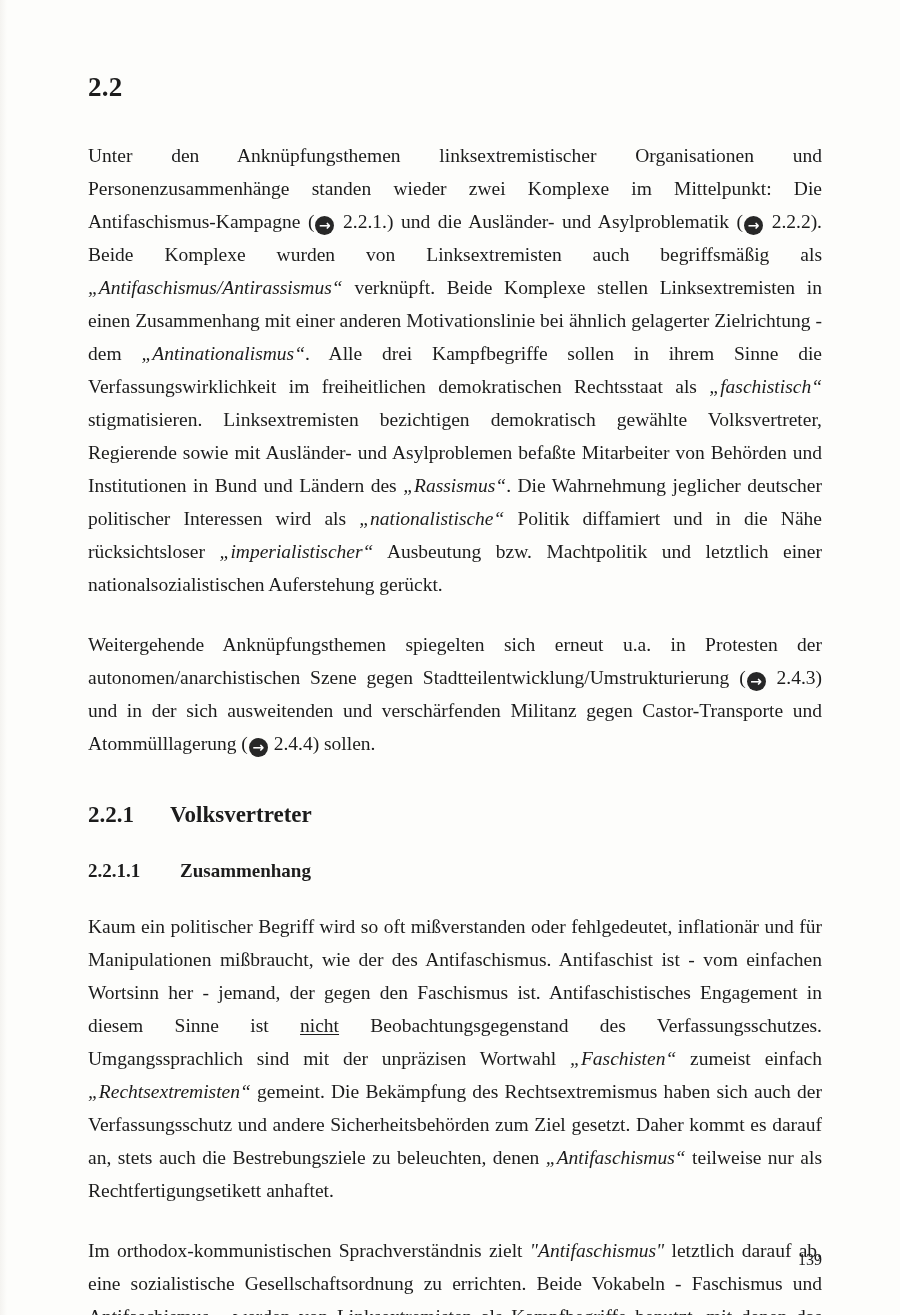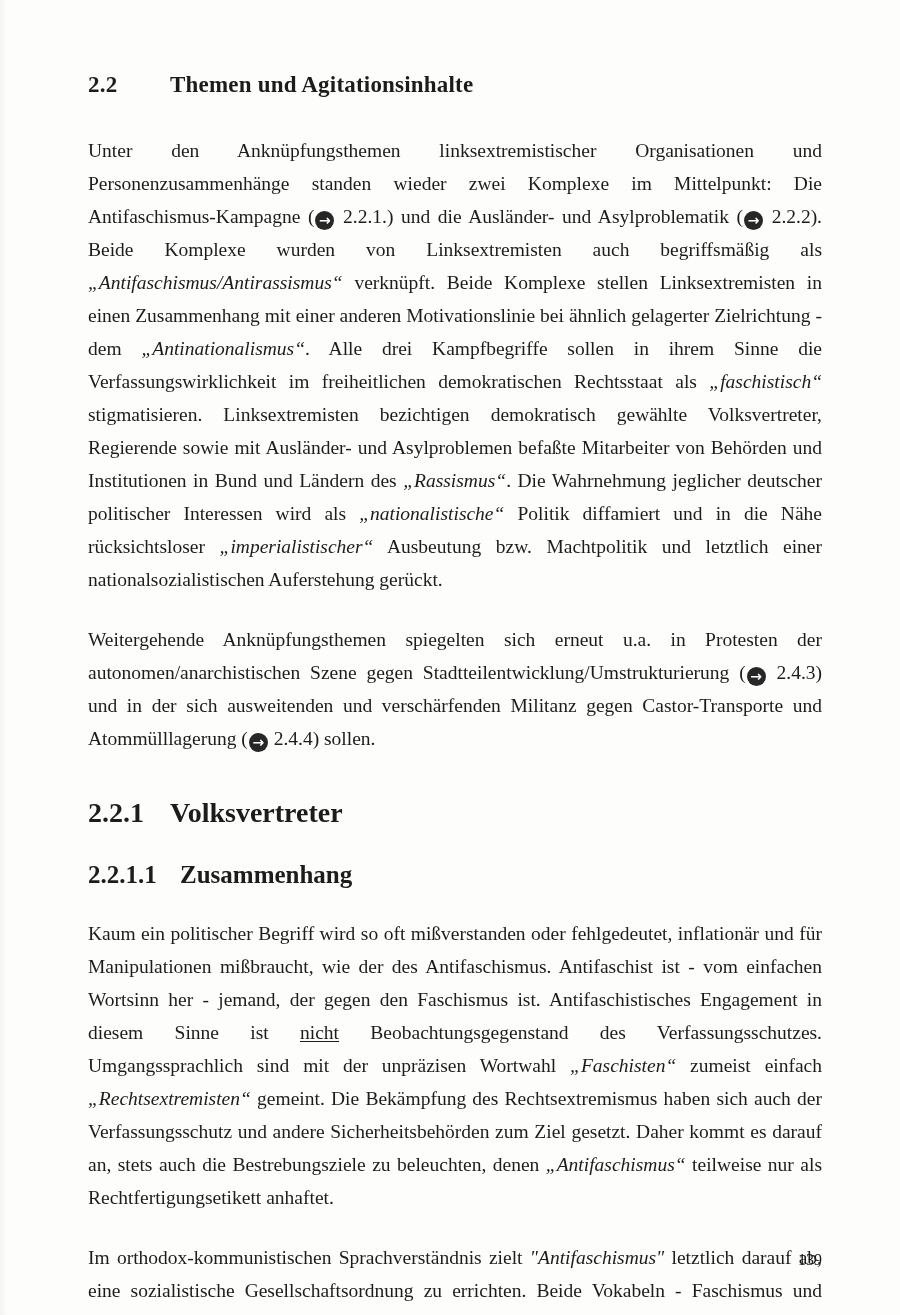--- a/index.html
+++ b/index.html
@@ -12,23 +12,23 @@
   }
   .page{
     box-sizing:border-box;
     position:relative;
     width:900px;height:1315px;
     padding:56px 78px 40px 88px;
     background:linear-gradient(90deg,#f4f3f0 0px,#fdfdfb 7px);
     overflow:hidden;
   }
   h1,h2,h3{font-weight:bold;display:flex;align-items:baseline;}
-  h1{font-size:23px;margin:16px 0 36px 0;letter-spacing:0.2px;}
-  h2{font-size:28px;margin:42px 0 0 0;}
-  h3{font-size:25px;margin:32px 0 28px 0;}
+  h1{font-size:27px;margin:16px 0 36px 0;letter-spacing:0.2px;justify-content:space-between;}
+  h2{font-size:23px;margin:42px 0 0 0;}
+  h3{font-size:19px;margin:32px 0 28px 0;}
   .h1num,.h2num{flex:0 0 82px;}
   .h3num{flex:0 0 92px;}
   p.body{
     font-size:19.5px;
     line-height:33px;
     text-align:justify;
     margin:16px 0 27px 0;
   }
   .it{font-style:italic;}
   .ul{text-decoration:underline;text-underline-offset:2px;}
@@ -53,21 +53,20 @@
     font-size:16px;
   }
 </style>
 </head>
 <body>
 
 <div class="page">
 
   <h1>
     <span class="h1num">2.2</span>
-    <span>Themen und Agitationsinhalte</span>
   </h1>
 
   <p class="body"><span>Unter den Anknüpfungsthemen linksextremistischer Organisationen und Personenzusammenhänge standen wieder zwei Komplexe im Mittelpunkt: Die Antifaschismus-Kampagne (</span><span class="refsym">→</span><span> 2.2.1.) und die Ausländer- und Asylproblematik (</span><span class="refsym">→</span><span> 2.2.2). Beide Komplexe wurden von Linksextremisten auch begriffsmäßig als </span><span class="it">„Antifaschismus/Antirassismus“</span><span> verknüpft. Beide Komplexe stellen Linksextremisten in einen Zusammenhang mit einer anderen Motivationslinie bei ähnlich gelagerter Zielrichtung - dem </span><span class="it">„Antinationalismus“</span><span>. Alle drei Kampfbegriffe sollen in ihrem Sinne die Verfassungswirklichkeit im freiheitlichen demokratischen Rechtsstaat als </span><span class="it">„faschistisch“</span><span> stigmatisieren. Linksextremisten bezichtigen demokratisch gewählte Volksvertreter, Regierende sowie mit Ausländer- und Asylproblemen befaßte Mitarbeiter von Behörden und Institutionen in Bund und Ländern des </span><span class="it">„Rassismus“</span><span>. Die Wahrnehmung jeglicher deutscher politischer Interessen wird als </span><span class="it">„nationalistische“</span><span> Politik diffamiert und in die Nähe rücksichtsloser </span><span class="it">„imperialistischer“</span><span> Ausbeutung bzw. Machtpolitik und letztlich einer nationalsozialistischen Auferstehung gerückt.</span></p>
 
   <p class="body"><span>Weitergehende Anknüpfungsthemen spiegelten sich erneut u.a. in Protesten der autonomen/anarchistischen Szene gegen Stadtteilentwicklung/Umstrukturierung (</span><span class="refsym">→</span><span> 2.4.3) und in der sich ausweitenden und verschärfenden Militanz gegen Castor-Transporte und Atommülllagerung (</span><span class="refsym">→</span><span> 2.4.4) sollen.</span></p>
 
   <h2>
     <span class="h2num">2.2.1</span>
     <span>Volksvertreter</span>
   </h2>

